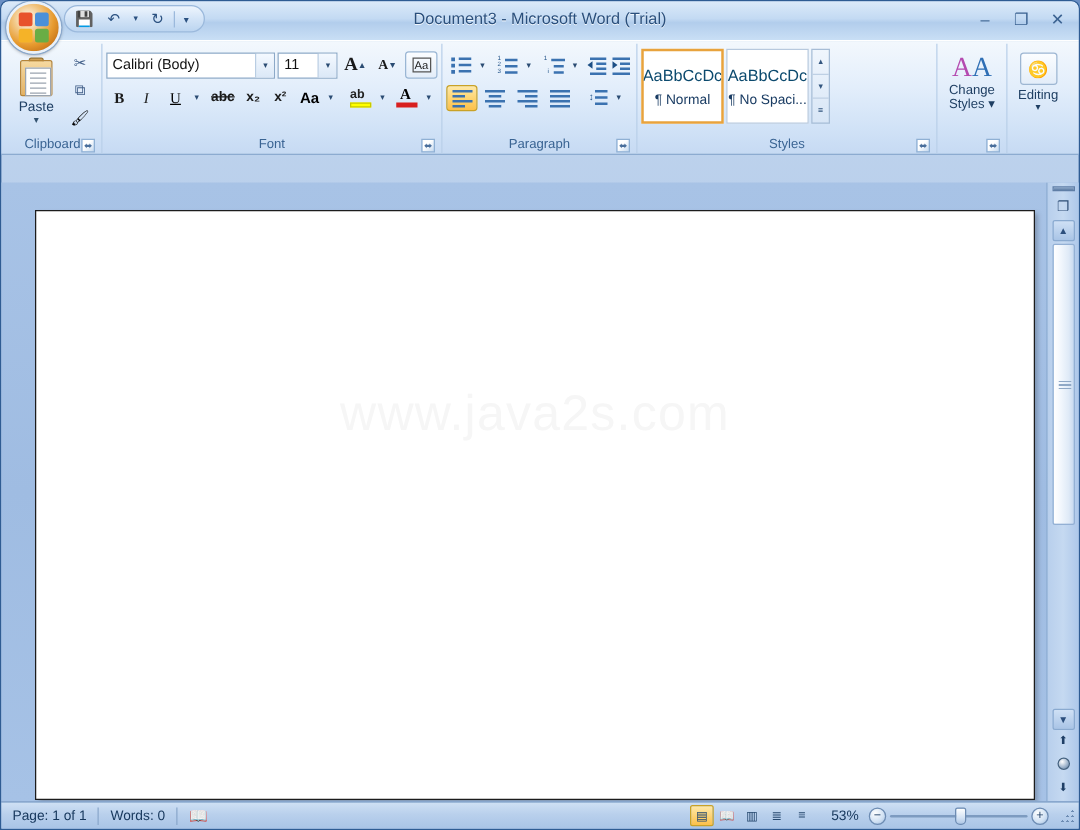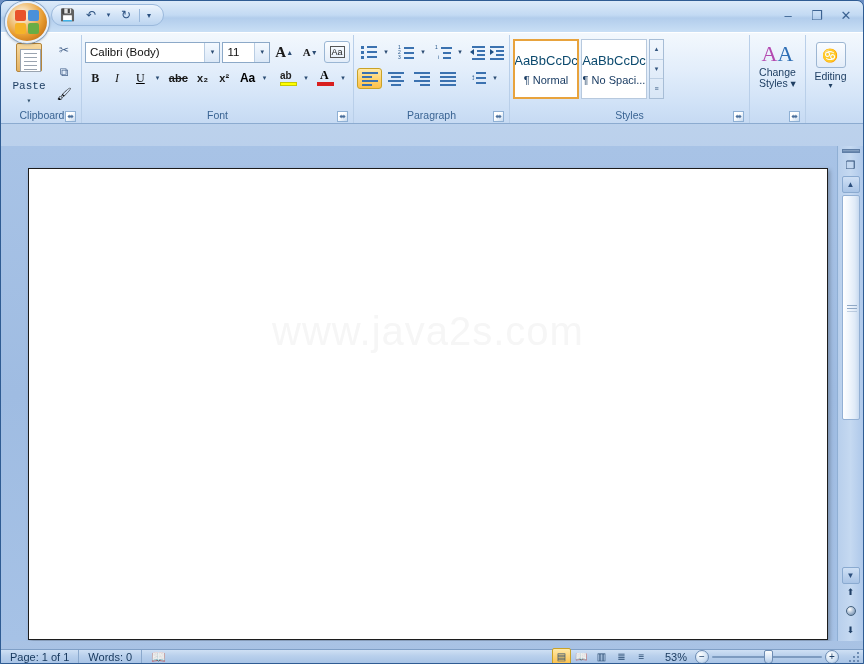--- a/index.html
+++ b/index.html
@@ -166,23 +166,23 @@
   }
   .btn.on {
     border-color:#c9a227;
     background: linear-gradient(180deg,#ffe9a8 0%,#fed573 50%,#fcc04a 100%);
   }
 
   
   .g-clip { width: 78px; }
   .paste-big {
     width:46px; height:68px;
-    display:flex; flex-direction:column; align-items:center; justify-content:space-between;
+    display:flex; flex-direction:column; align-items:center; justify-content:center;
     padding-top:3px;
-    border:1px solid transparent; border-radius:3px; cursor:pointer;font-family:Liberation Mono, monospace;
+    border:1px solid transparent; border-radius:3px; cursor:pointer;
   }
   .clip-icon {
     width:30px; height:32px; position:relative;
   }
   .clip-board {
     position:absolute; left:2px; top:2px; width:26px; height:29px;
     background:linear-gradient(180deg,#f6d9a0,#e4b263);
     border:1px solid #b5853a; border-radius:2px;
   }
   .clip-clip {
@@ -396,21 +396,21 @@
   }
   .browse-ball {
     width:10px; height:10px; border-radius:50%;
     background: radial-gradient(circle at 35% 30%, #fff, #9ab0c9 60%, #5e7899);
     border:1px solid #45627f;
   }
 
   
   .statusbar {
     position:absolute;
-    left:0; right:0; bottom:0; height:14px;
+    left:0; right:0; bottom:0; height:22px;
     background: linear-gradient(180deg,#cfe0f4 0%,#b9d0ec 45%,#a9c4e6 100%);
     border-top:1px solid #7f9fc6;
     display:flex; align-items:center;
     font-size:11px; color:#16375c;
   }
   .sb-item {
     padding:0 9px; height:20px;
     display:flex; align-items:center;
     cursor:pointer; white-space:nowrap;
   }
@@ -479,20 +479,21 @@
 
     <div class="qat">
       <div class="qat-btn">💾</div>
       <div class="qat-btn">↶</div>
       <div class="qat-btn" style="width:9px;font-size:7px;">▾</div>
       <div class="qat-btn">↻</div>
       <div class="qat-sep"></div>
       <div class="qat-btn" style="width:12px;font-size:8px;">▾</div>
     </div>
 
+    <div class="title-text">Document3 - Microsoft Word (Trial)</div>
 
     <div class="wincontrols">
       <div class="wc">–</div>
       <div class="wc">❐</div>
       <div class="wc">✕</div>
     </div>
   </div>
 
 
   <div class="ribbon">

